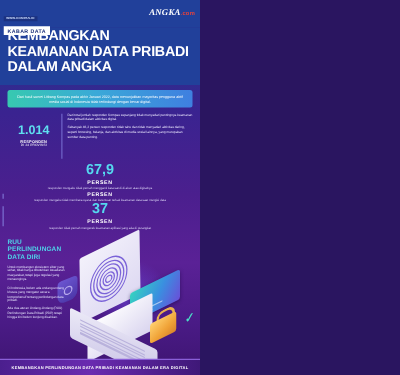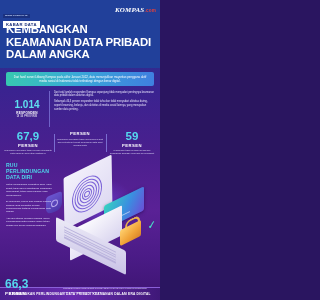--- a/index.html
+++ b/index.html
@@ -51,21 +51,21 @@
     border-right:1px solid #6f63c8;
     display:flex;flex-direction:column;align-items:center;justify-content:center;
     text-align:center;
   }
   .circle .num{color:#5fe0f0;font-size:10px;font-weight:bold;line-height:10px;}
   .circle .lbl{color:#ffffff;font-size:3.1px;font-weight:bold;letter-spacing:.2px;margin-top:1px;}
   .circle .lbl2{color:#ffffff;font-size:2.6px;letter-spacing:.1px;}
   .resp-txt{flex:1;padding-left:4px;color:#e6e2fb;font-size:2.6px;line-height:3.6px;}
   .resp-txt p{margin:0 0 2.4px 0;}
   
-  .stats{display:flex;margin:4px 2px 0 2px;}
+  .stats{display:flex;margin:4px 2px 0 2px;flex-direction:column;}
   .stat{flex:1;text-align:center;padding:0 2px;position:relative;}
   .stat + .stat:before{
     content:"";position:absolute;left:0;top:3px;bottom:3px;width:1px;background:#7a6dd0;
   }
   .stat .big{color:#55d8ef;font-size:11.5px;font-weight:bold;line-height:11.5px;}
   .stat .per{color:#ffffff;font-size:4.2px;font-weight:bold;letter-spacing:.5px;margin-top:.5px;}
   .stat .desc{color:#ded9f8;font-size:2.4px;line-height:3.1px;margin-top:1.5px;}
   
   .ruu{position:relative;margin-top:5px;height:118px;}
   .ruu-text{position:absolute;left:6px;top:2px;width:48px;z-index:4;}
@@ -162,21 +162,21 @@
 <body>
 
 <div class="page">
 
   <div class="hdr">
     <div class="badge-wrap">
       <span class="badge-url">WWW.KOMPAS.ID</span>
       <span class="badge">KABAR DATA</span>
     </div>
     <div class="kompas">
-      <span>KOMPAS</span><span class="dot">.com</span>
+      <span>ANGKA</span><span class="dot">.com</span>
     </div>
   </div>
 
   <div class="titlebar">
     <h1>KEMBANGKAN KEAMANAN DATA PRIBADI DALAM ANGKA</h1>
   </div>
 
   <div class="lede">Dari hasil survei Litbang Kompas pada akhir Januari 2022, data menunjukkan mayoritas pengguna aktif media sosial di Indonesia tidak terlindungi dengan benar digital.</div>
 
   <div class="resp-row">
@@ -195,21 +195,21 @@
     <div class="stat">
       <div class="big">67,9</div>
       <div class="per">PERSEN</div>
       <div class="desc">responden mengaku tidak pernah mengganti kata sandi di akun atau digitalnya</div>
     </div>
     <div class="stat">
       <div class="per">PERSEN</div>
       <div class="desc">responden mengaku tidak membaca syarat dan ketentuan terkait keamanan data saat mengisi data</div>
     </div>
     <div class="stat">
-      <div class="big">59</div>
+      <div class="big">37</div>
       <div class="per">PERSEN</div>
       <div class="desc">responden tidak pernah mengecek keamanan aplikasi yang ada di perangkat</div>
     </div>
   </div>
 
   <div class="ruu">
     <div class="ruu-text">
       <h2>RUU PERLINDUNGAN DATA DIRI</h2>
       <p>Untuk membangun ekosistem siber yang sehat, tidak hanya dibutuhkan kesadaran masyarakat, tetapi juga regulasi yang menaunginya.</p>
       <p>Di Indonesia, belum ada undang-undang khusus yang mengatur secara komprehensif tentang perlindungan data pribadi.</p>

